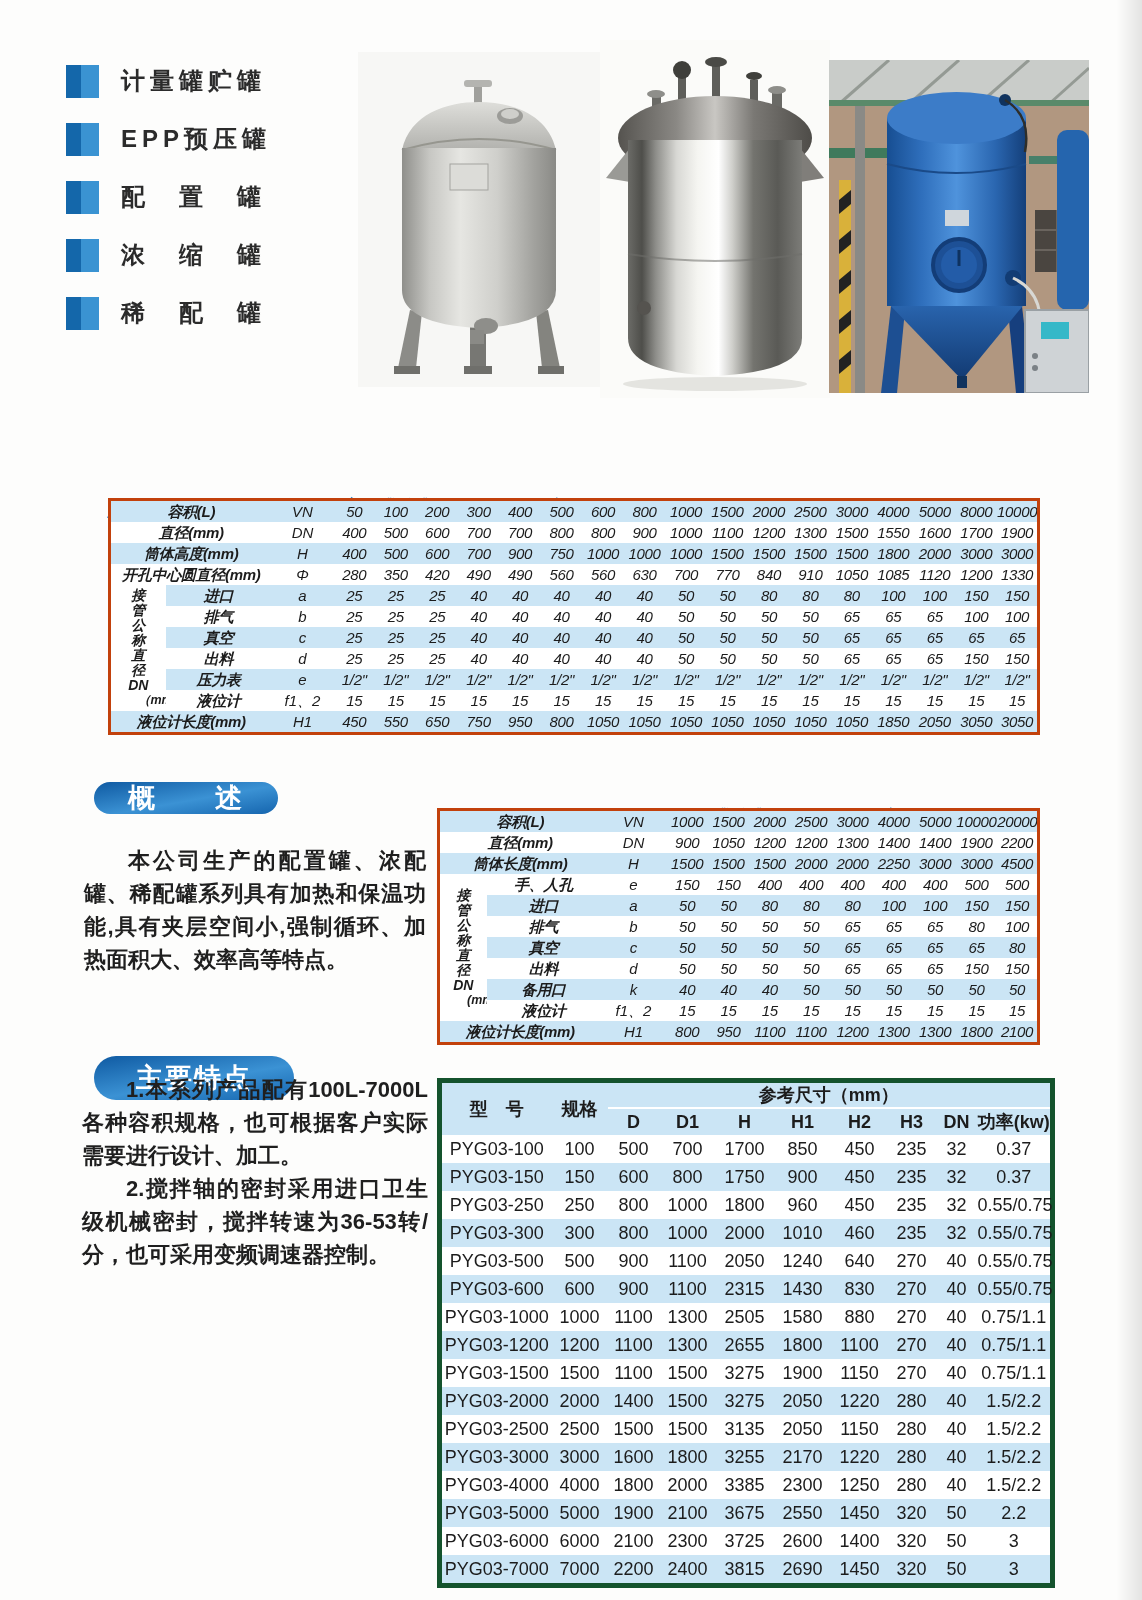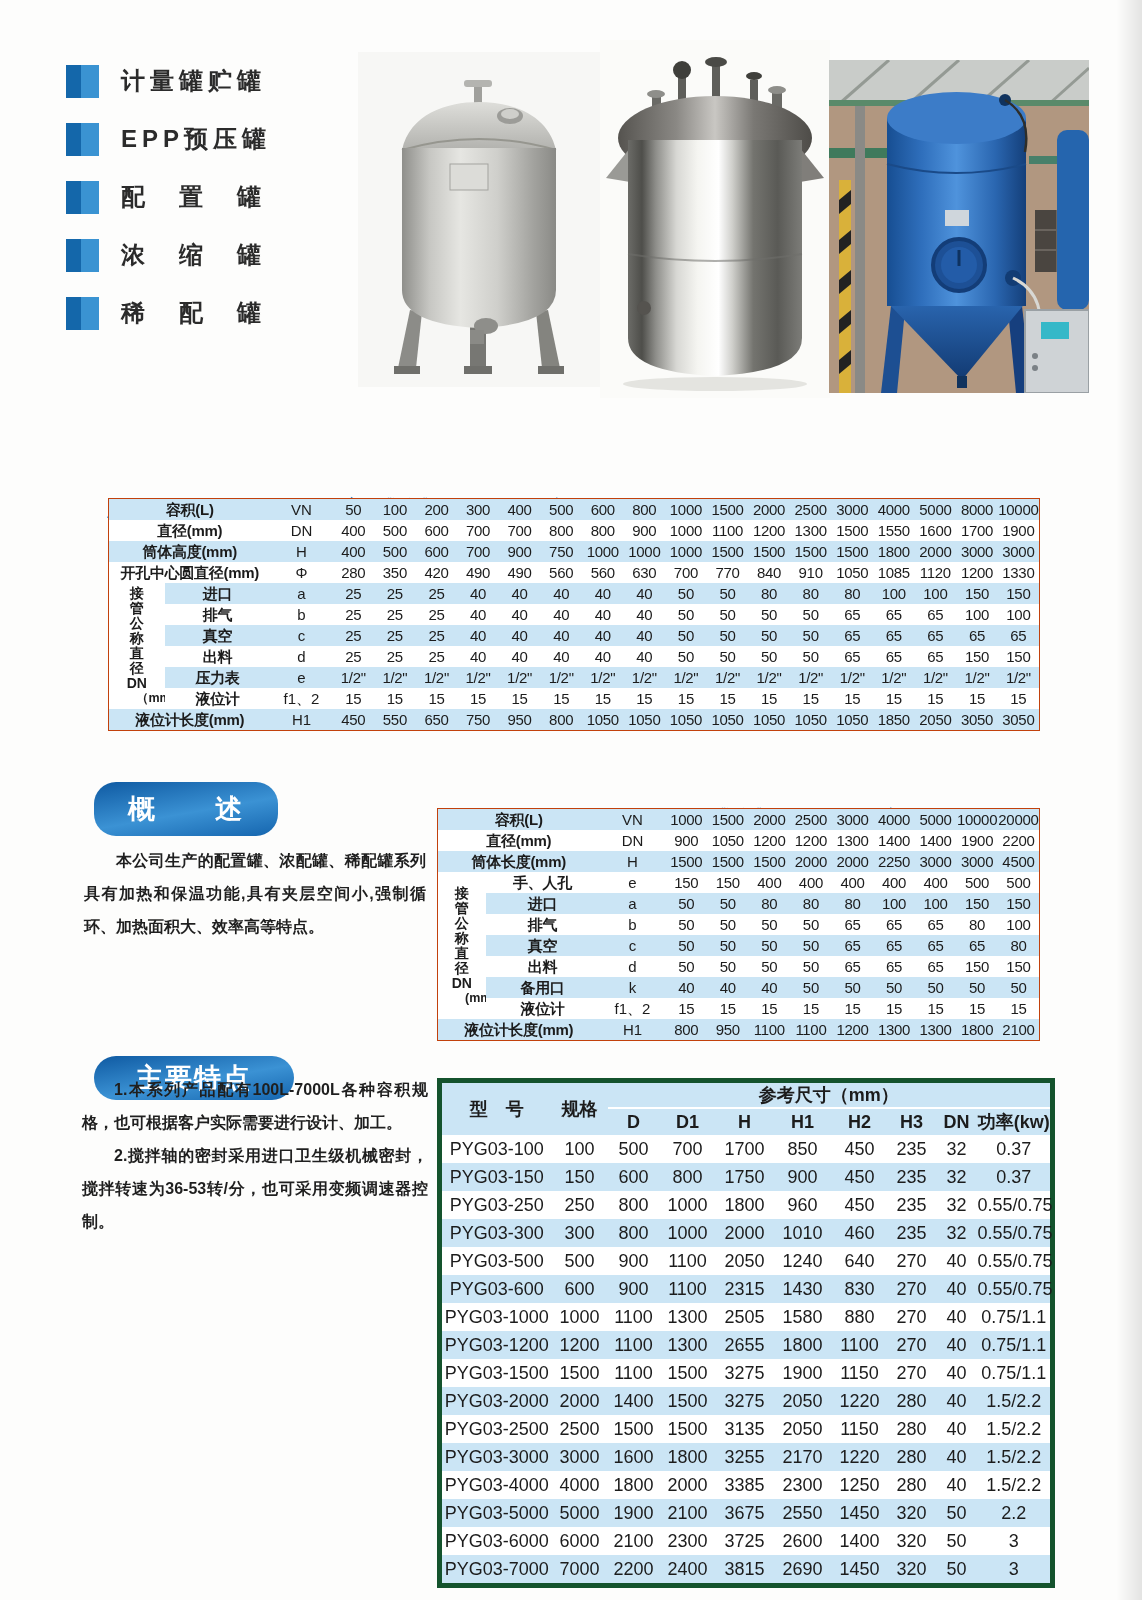--- a/index.html
+++ b/index.html
@@ -15,25 +15,25 @@
   
   .photo{position:absolute;}
   .photo svg{display:block;width:100%;height:100%;}
   
   .sec-title{position:absolute;color:#2b80c3;font-size:30px;font-weight:bold;letter-spacing:3px;white-space:nowrap;margin-top:43px;}
   
   .pill{position:absolute;border-radius:22px;color:#fff;font-weight:bold;font-size:27px;
     display:flex;align-items:center;justify-content:center;letter-spacing:2px;
     background:linear-gradient(170deg,#0f5aa2 0%,#3b92d4 55%,#1565ae 100%);}
   
-  .copy{position:absolute;color:#1f1f1f;font-size:16px;line-height:33px;text-align:justify;font-weight:600;}
+  .copy{position:absolute;color:#1f1f1f;font-size:22px;line-height:33px;text-align:justify;font-weight:600;}
   .copy p{margin:0;text-indent:2em;}
   
   .table-wrap{position:absolute;}
-  table.spec{border-collapse:collapse;table-layout:fixed;width:100%;background:#fff;border:1px solid #c2410c;}
+  table.spec{border-collapse:collapse;table-layout:fixed;width:100%;background:#fff;border:3px solid #c2410c;font-style:italic;}
   table.spec td{height:21px;line-height:21px;padding:0;text-align:center;vertical-align:middle;
     font-size:15px;color:#1c1c1c;white-space:nowrap;overflow:hidden;}
   table.spec tr:nth-child(odd){background:#cbe5f5;}
   table.spec td.lab{font-weight:bold;letter-spacing:-0.3px;}
   table.spec td.grp{background:#fff;font-weight:bold;}
   table.spec td.grp div{font-size:14px;line-height:15px;}
   table.spec td.grp div.small{font-size:12.5px;margin-left:27px;}
   table.spec td.val{letter-spacing:-0.3px;}
   
   table.model{border-collapse:collapse;table-layout:fixed;width:100%;background:#fff;border:5px solid #14532d;}
@@ -476,21 +476,21 @@
           <td class="val">1050</td>
           <td class="val">1850</td>
           <td class="val">2050</td>
           <td class="val">3050</td>
           <td class="val">3050</td>
         </tr>
       </tbody>
     </table>
   </div>
 
-<div class="pill" style="left:94px;top:782px;width:184px;height:54px">
+<div class="pill" style="left:94px;top:782px;width:184px;height:32px">
   <span>概　　述</span>
 </div>
 <div class="copy" style="left:84px;top:844px;width:342px">
   <p>本公司生产的配置罐、浓配罐、稀配罐系列具有加热和保温功能,具有夹层空间小,强制循环、加热面积大、效率高等特点。</p>
 </div>
 
 <div class="sec-title" style="left:442px;top:760px">碳钢（不锈钢）卧式计量罐、贮罐</div>
 <div class="table-wrap" id="table2" style="left:437px;top:808px;width:603px">
     <table class="spec">
       <colgroup>

